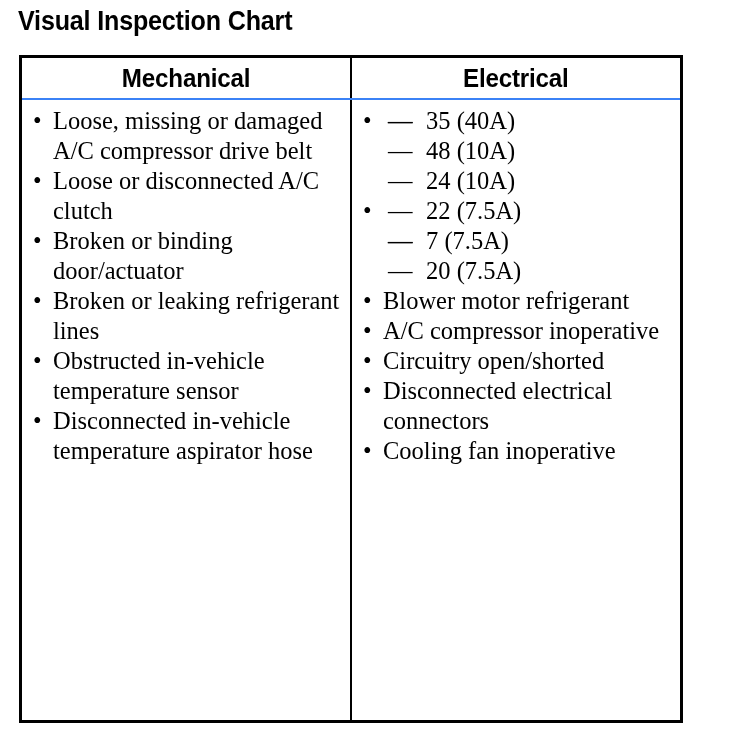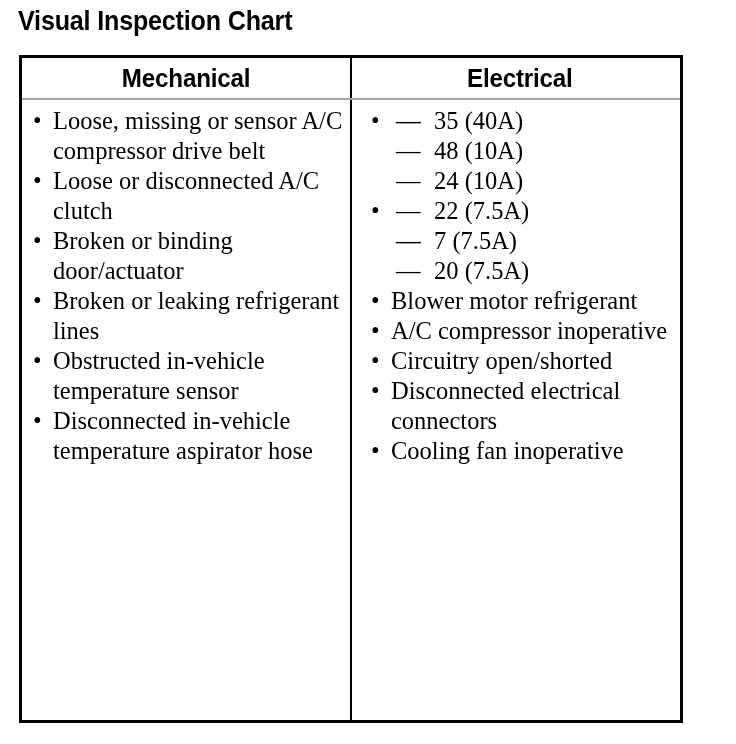--- a/index.html
+++ b/index.html
@@ -49,38 +49,37 @@
     border: 3px solid #000000;
     background: #ffffff;
     display: flex;
     flex-direction: column;
   }
 
   .table-header-row {
     display: flex;
     flex: 0 0 auto;
     height: 40px;
-    border-bottom: 2px solid #a3a3a3;
+    border-bottom: 2px solid #3b82f6;
   }
   .table-body-row {
     display: flex;
     flex: 1 1 auto;
     min-height: 0;
   }
 
   .col-left {
     width: 330px;
     flex: 0 0 330px;
     box-sizing: border-box;
     border-right: 2px solid #000000;
   }
   .col-right {
     flex: 1 1 auto;
     box-sizing: border-box;
-    margin-left: 8px;
   }
 
   .header-cell {
     display: flex;
     align-items: center;
     justify-content: center;
     font-family: "Liberation Sans", "DejaVu Sans", sans-serif;
     font-weight: bold;
     font-size: 26px;
     line-height: 30px;
@@ -157,21 +156,21 @@
       <div class="header-cell col-right">
         <span class="hdr-text">Electrical</span>
       </div>
     </div>
 
     <div class="table-body-row">
       <div class="body-cell col-left">
         <ul class="bullets" id="list-mechanical">
             <li class="bullet-item">
               <span class="bullet-dot">•</span>
-              <span class="item-text">Loose, missing or sensor A/C compressor drive belt</span>
+              <span class="item-text">Loose, missing or damaged A/C compressor drive belt</span>
             </li>
             <li class="bullet-item">
               <span class="bullet-dot">•</span>
               <span class="item-text">Loose or disconnected A/C clutch</span>
             </li>
             <li class="bullet-item">
               <span class="bullet-dot">•</span>
               <span class="item-text">Broken or binding door/actuator</span>
             </li>
             <li class="bullet-item">

